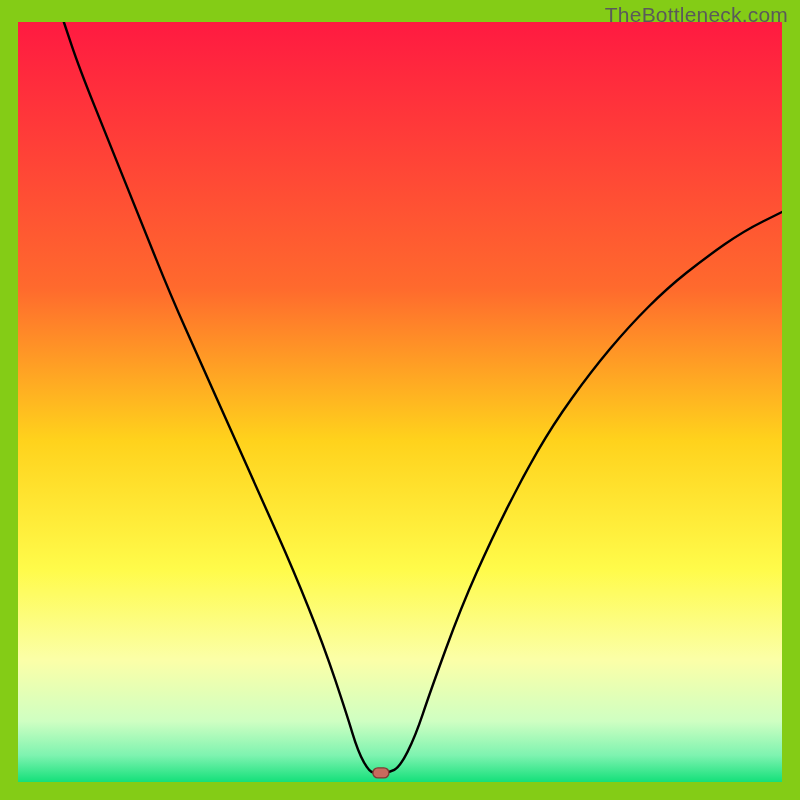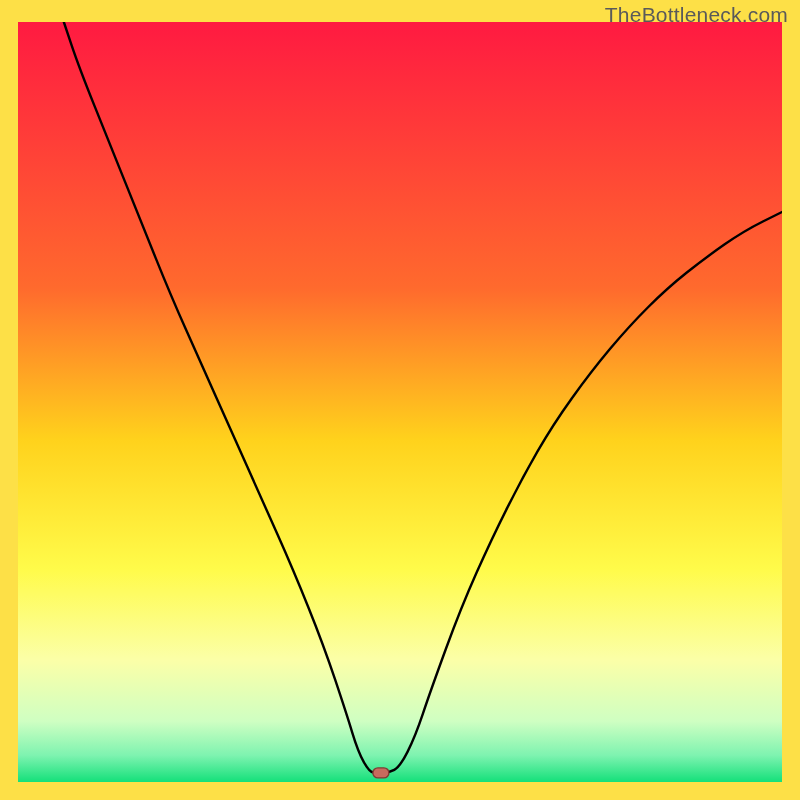--- a/index.html
+++ b/index.html
@@ -8,21 +8,21 @@
     width: 800px;
     height: 800px;
     background: #000;
     overflow: hidden;
     font-family: Arial, Helvetica, sans-serif;
   }
   .frame {
     position: relative;
     width: 800px;
     height: 800px;
-    background: #fde047;
+    background: #84cc16;
   }
   .watermark {
     position: absolute;
     top: 3px;
     right: 12px;
     color: #5a5a5a;
     font-size: 21px;
     font-weight: 500;
     letter-spacing: 0.2px;
     z-index: 10;

